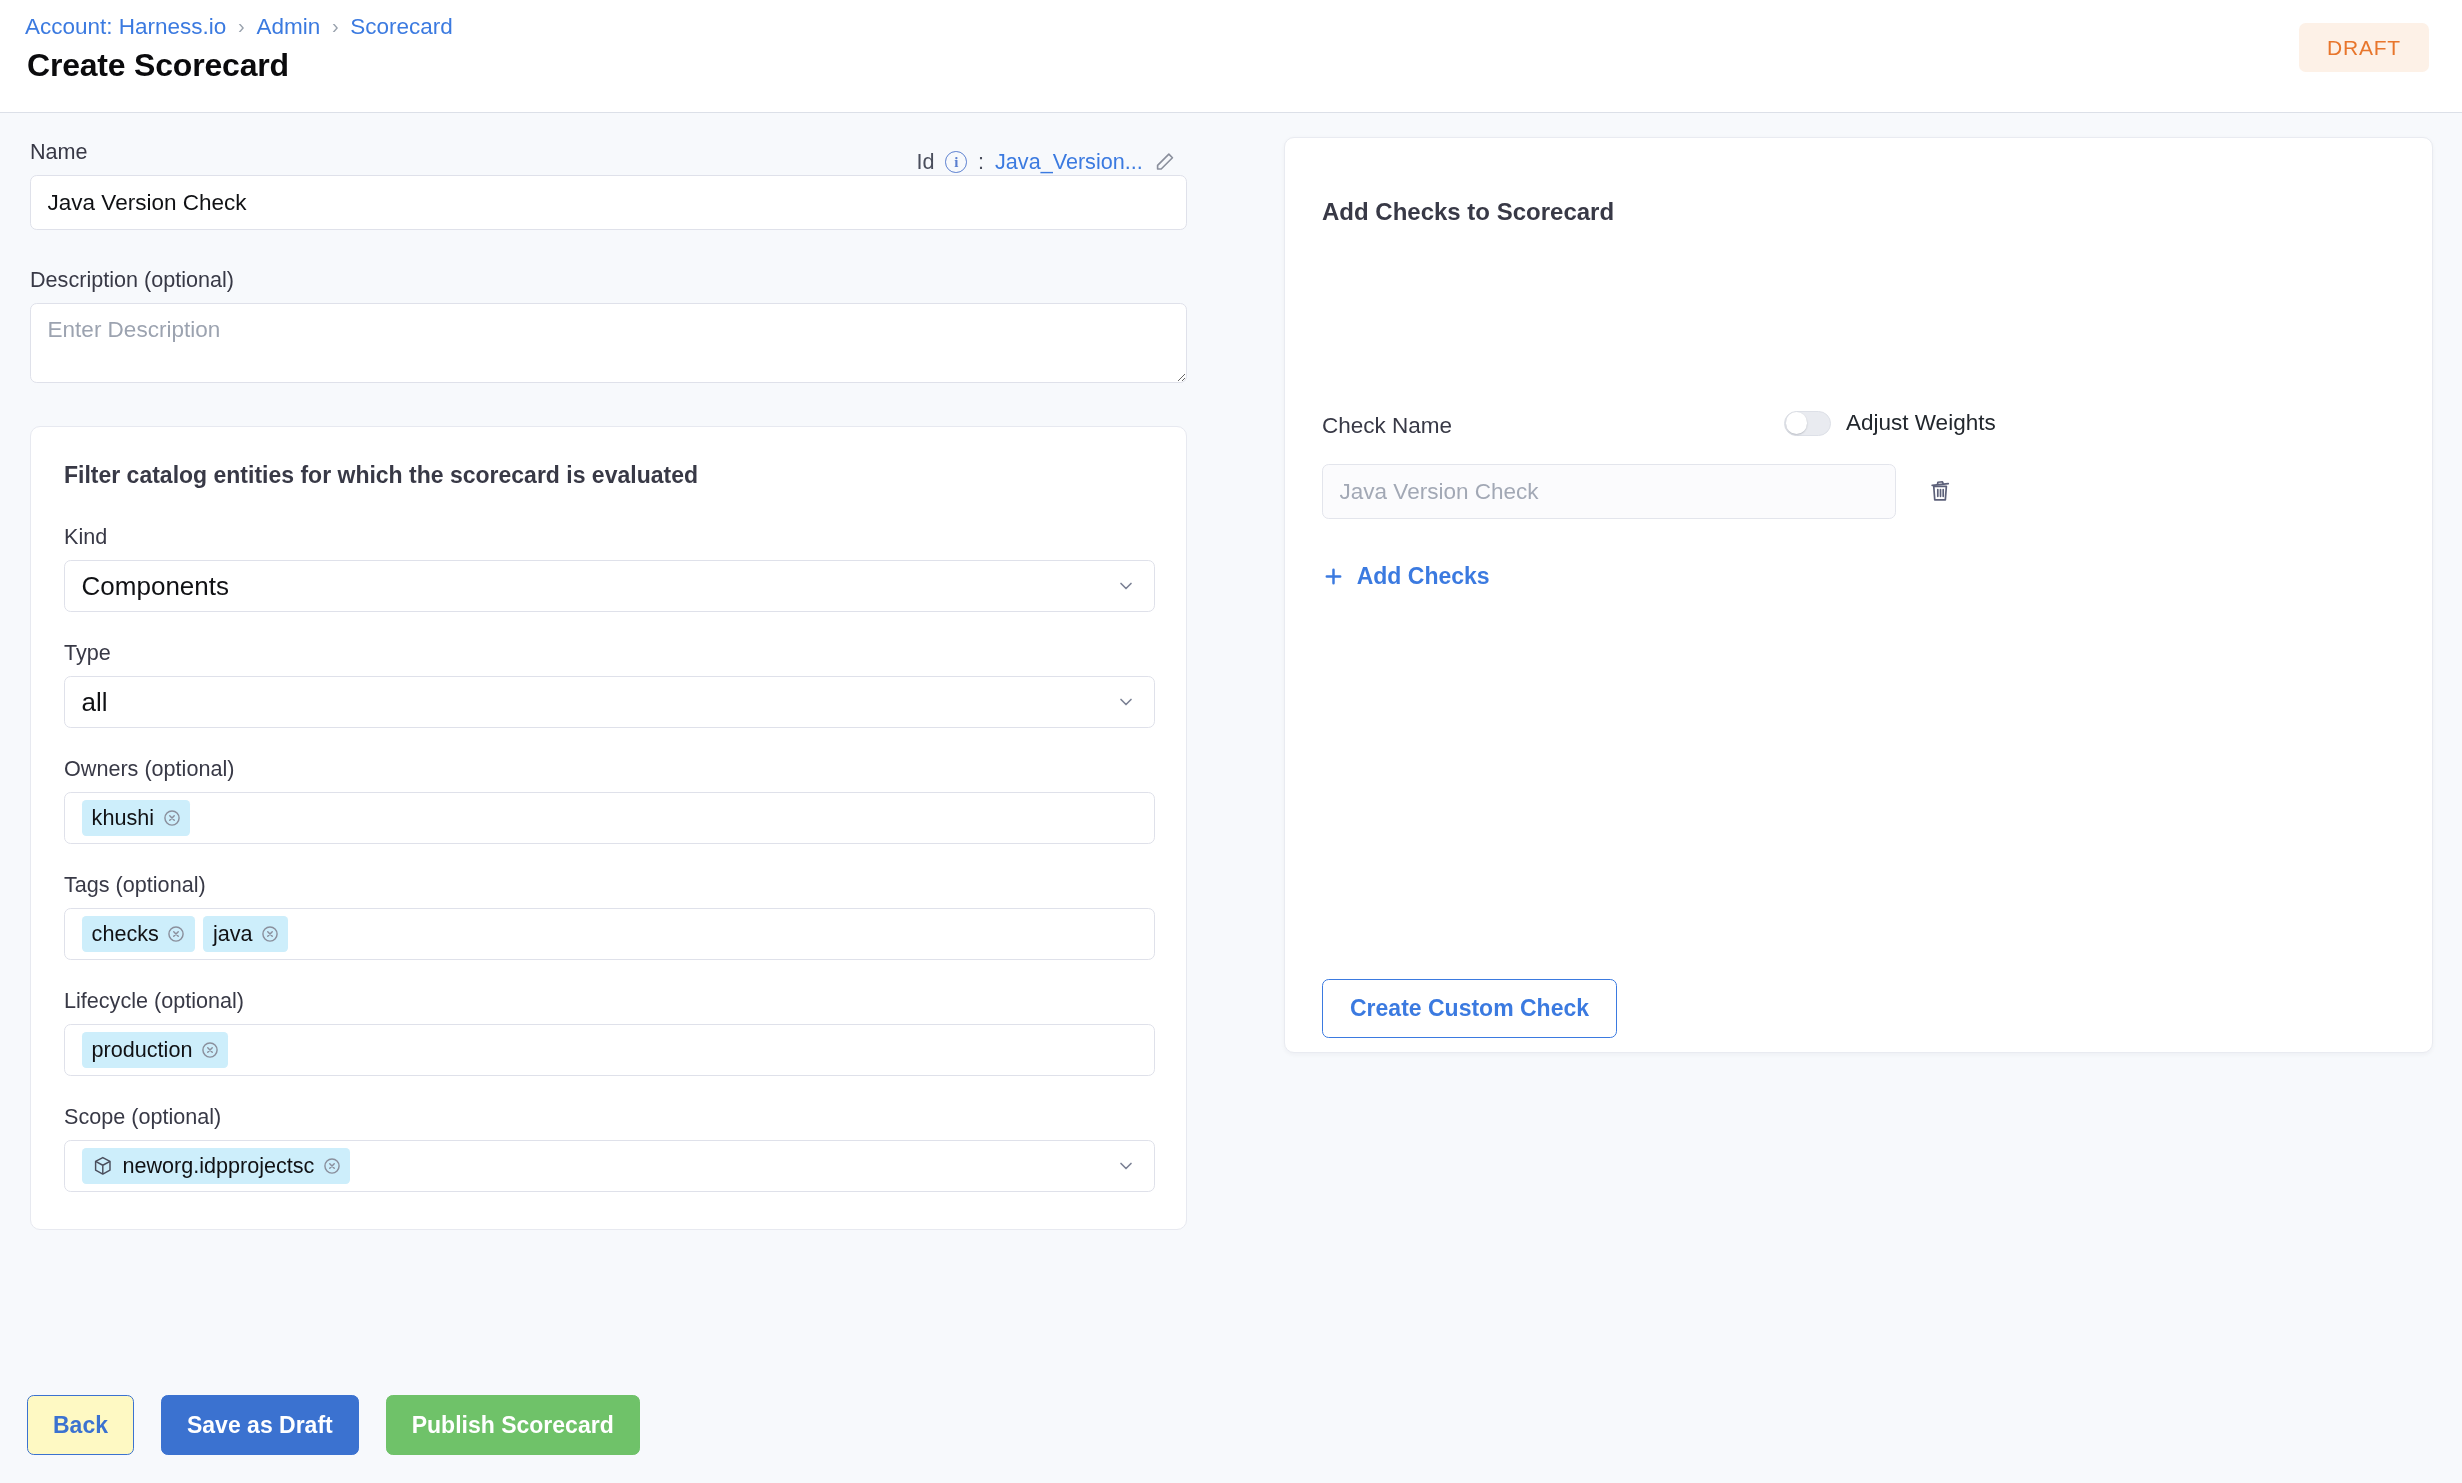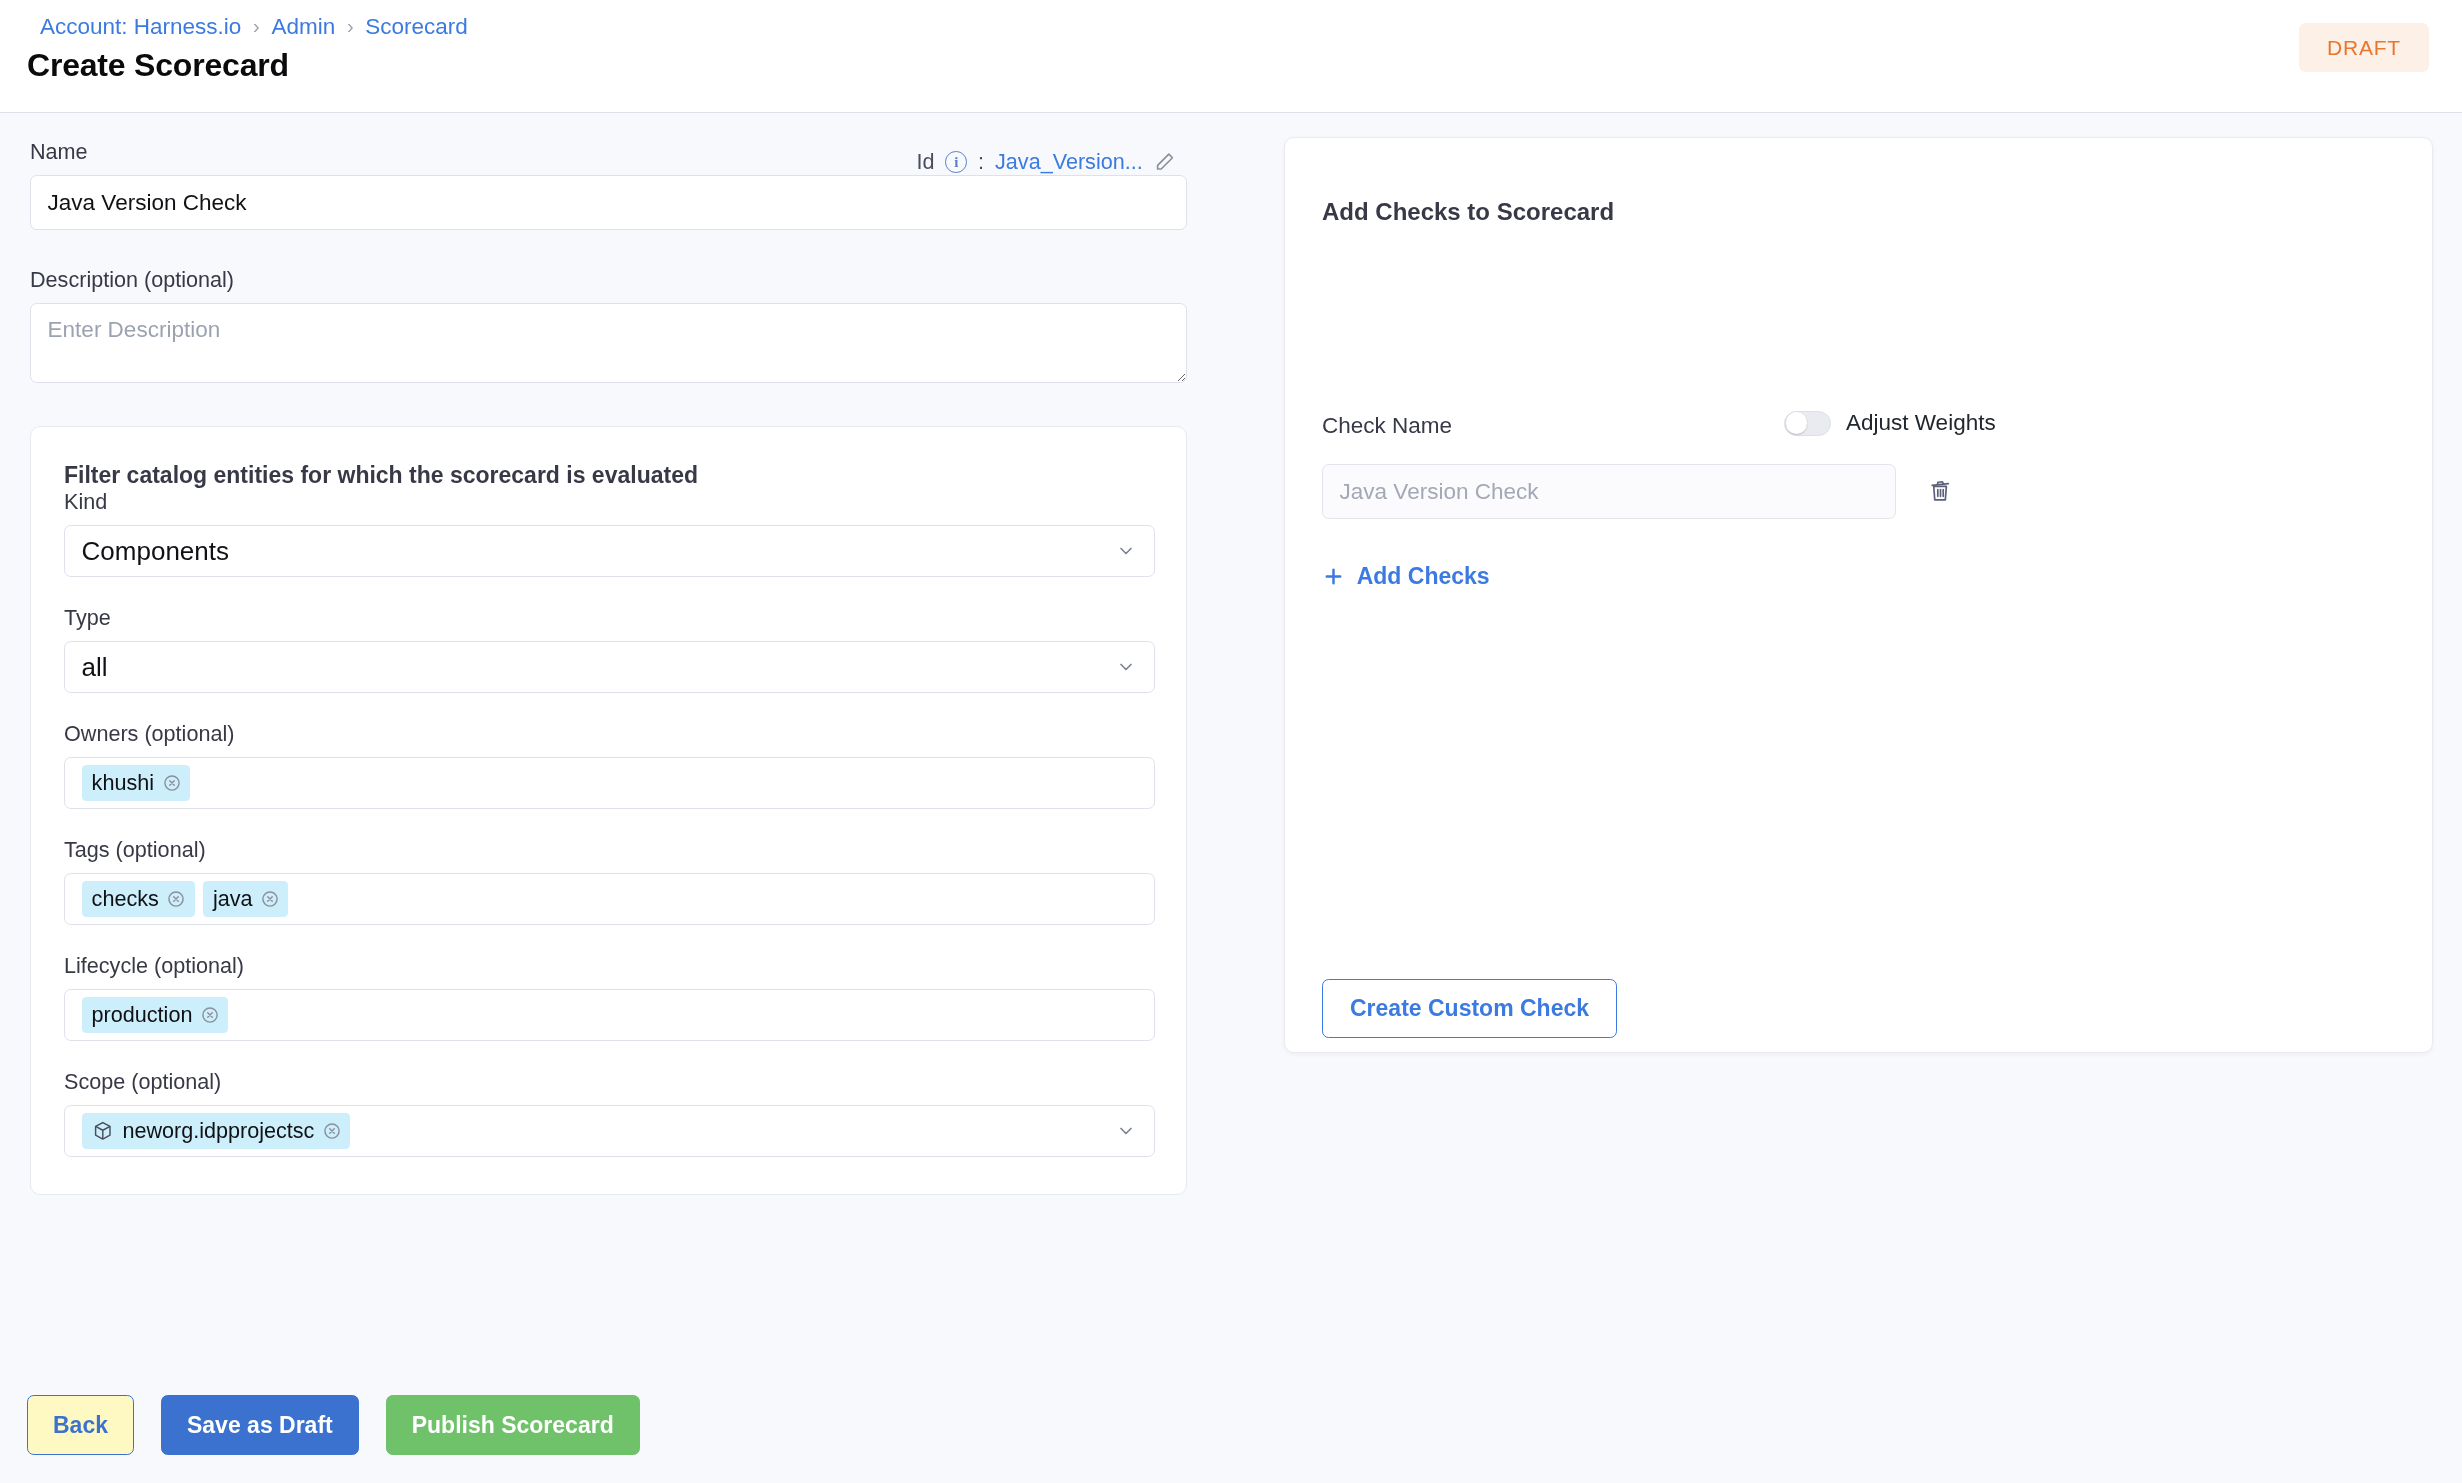--- a/index.html
+++ b/index.html
@@ -21,21 +21,21 @@
     position: absolute;
     left: 0; top: 0;
     width: 2462px;
     height: 113px;
     background: #FFFFFF;
     border-bottom: 1.7px solid #DCE0E8;
     box-sizing: border-box;
   }
   .breadcrumb {
     position: absolute;
-    left: 40px;
+    left: 25px;
     top: 13.3px;
     display: flex;
     align-items: center;
     gap: 11.7px;
     font-size: 22.5px;
     line-height: 27px;
   }
   .crumb-link {
     color: #3B7AE0;
     cursor: pointer;
@@ -159,20 +159,21 @@
     background: #FFFFFF;
     border: 0.8px solid #E7E9F0;
     border-radius: 10px;
     box-sizing: border-box;
     padding: 35px 33px 37px 33px;
   }
   .filter-heading {
     font-size: 23px;
     font-weight: bold;
     color: #383946;
+    margin-bottom: 35px;
   }
   .filter-field { margin-bottom: 28px; }
   .filter-field:last-child { margin-bottom: 0; }
   .select-box {
     position: relative;
     width: 1091px;
     height: 52px;
     box-sizing: border-box;
     border: 1.7px solid #DFE1EA;
     border-radius: 6.7px;

